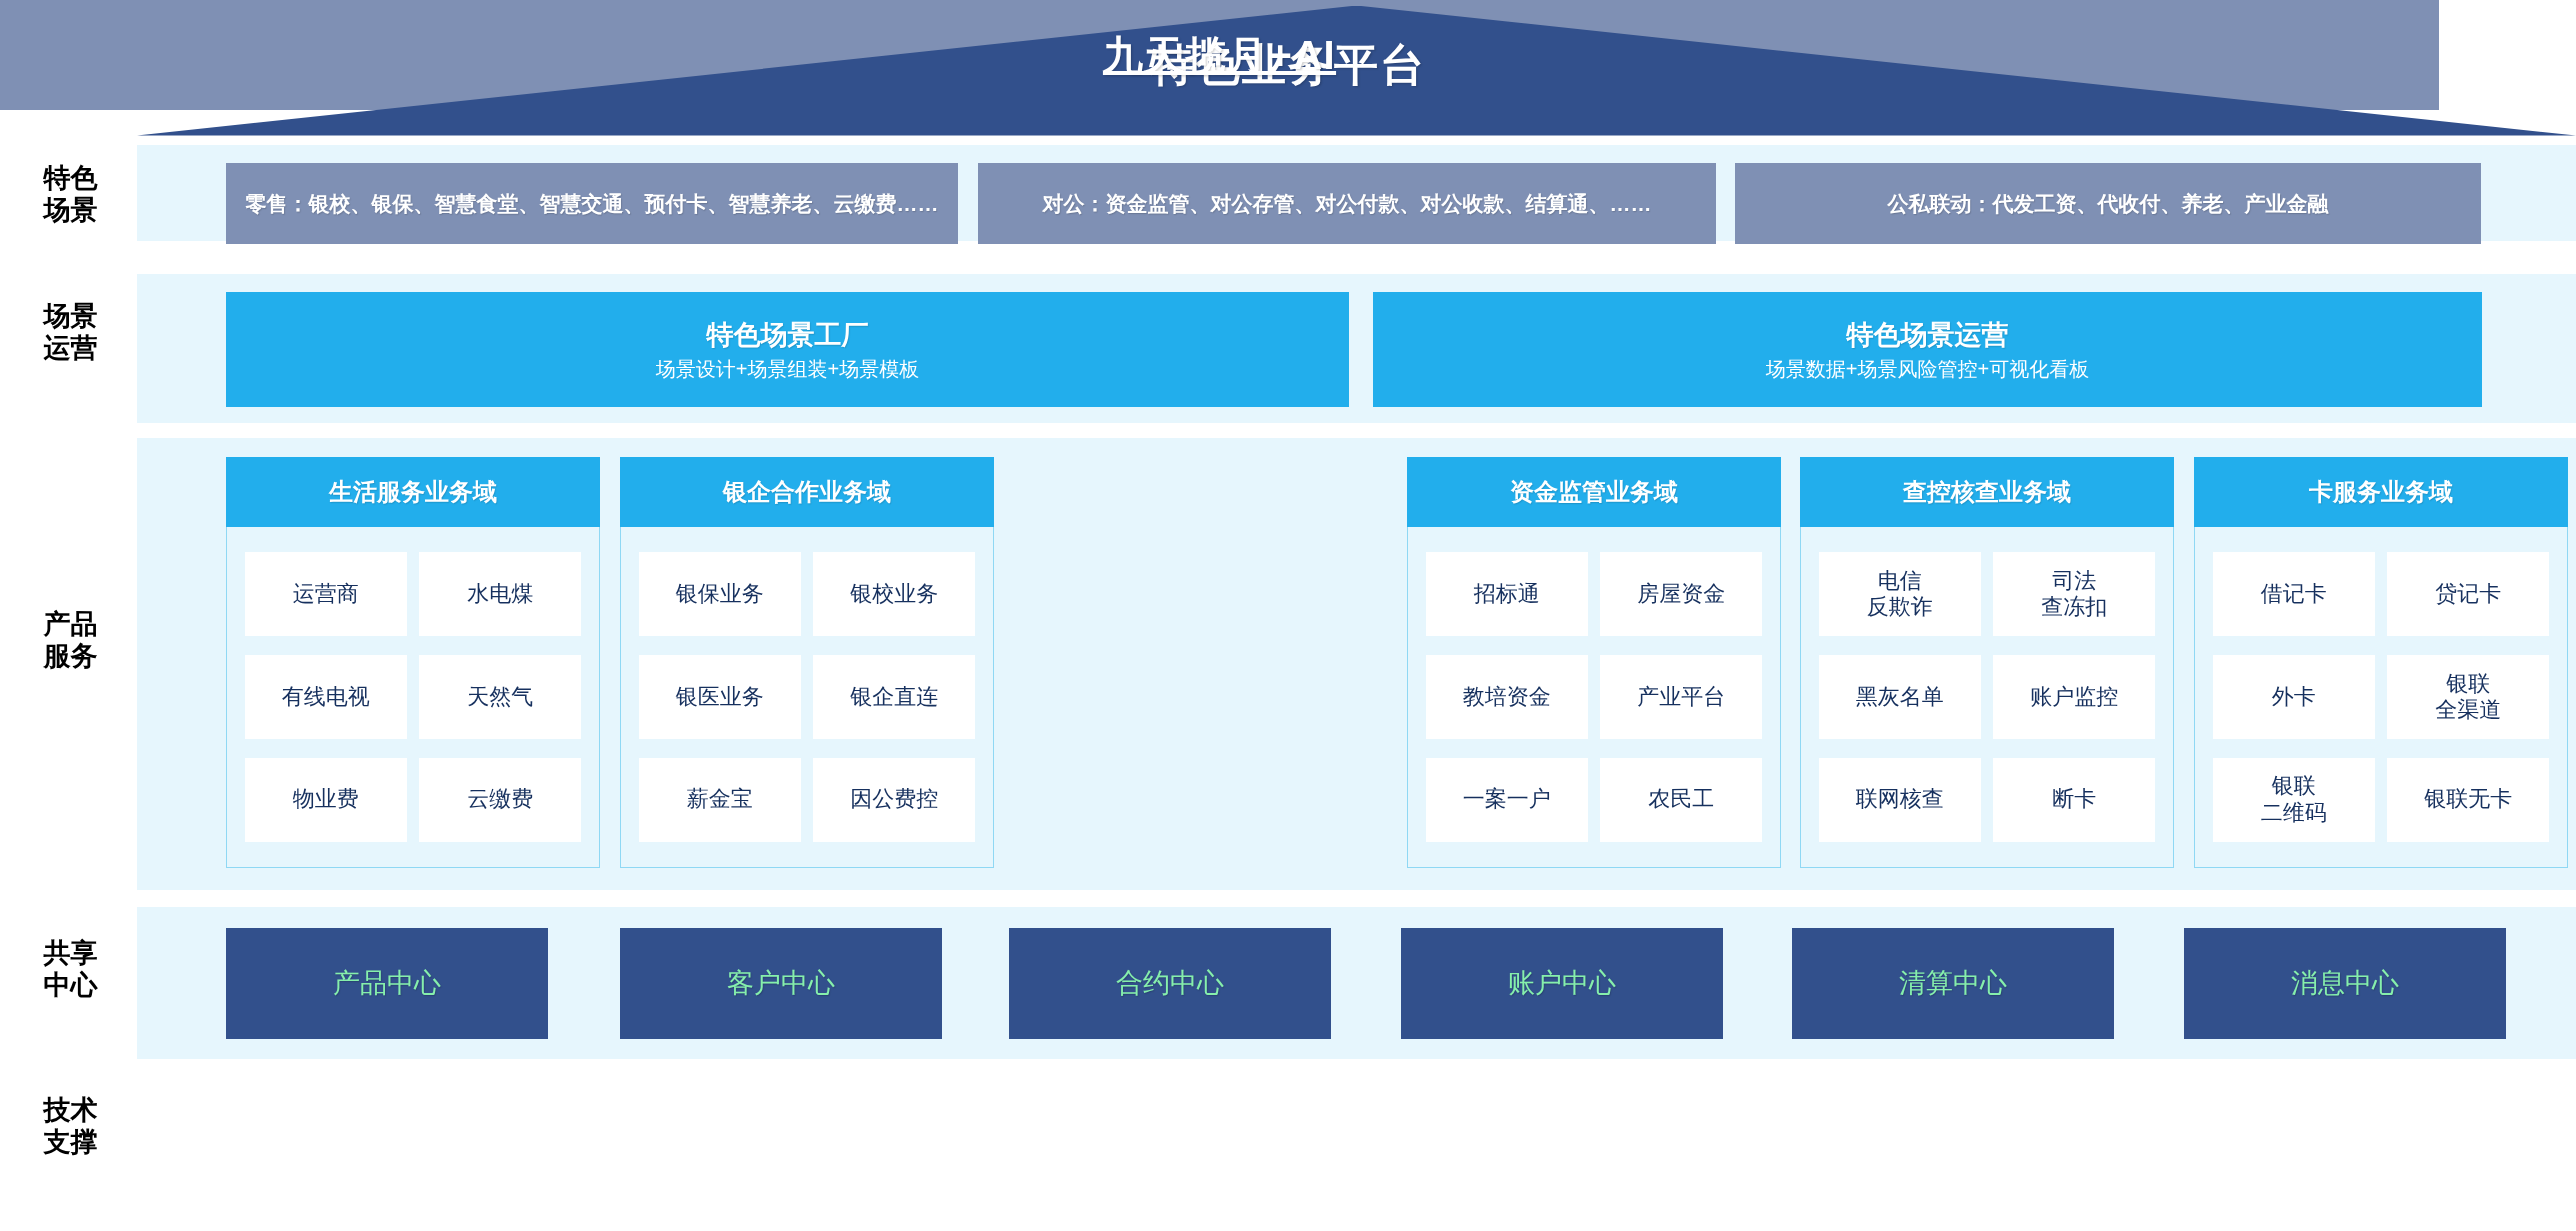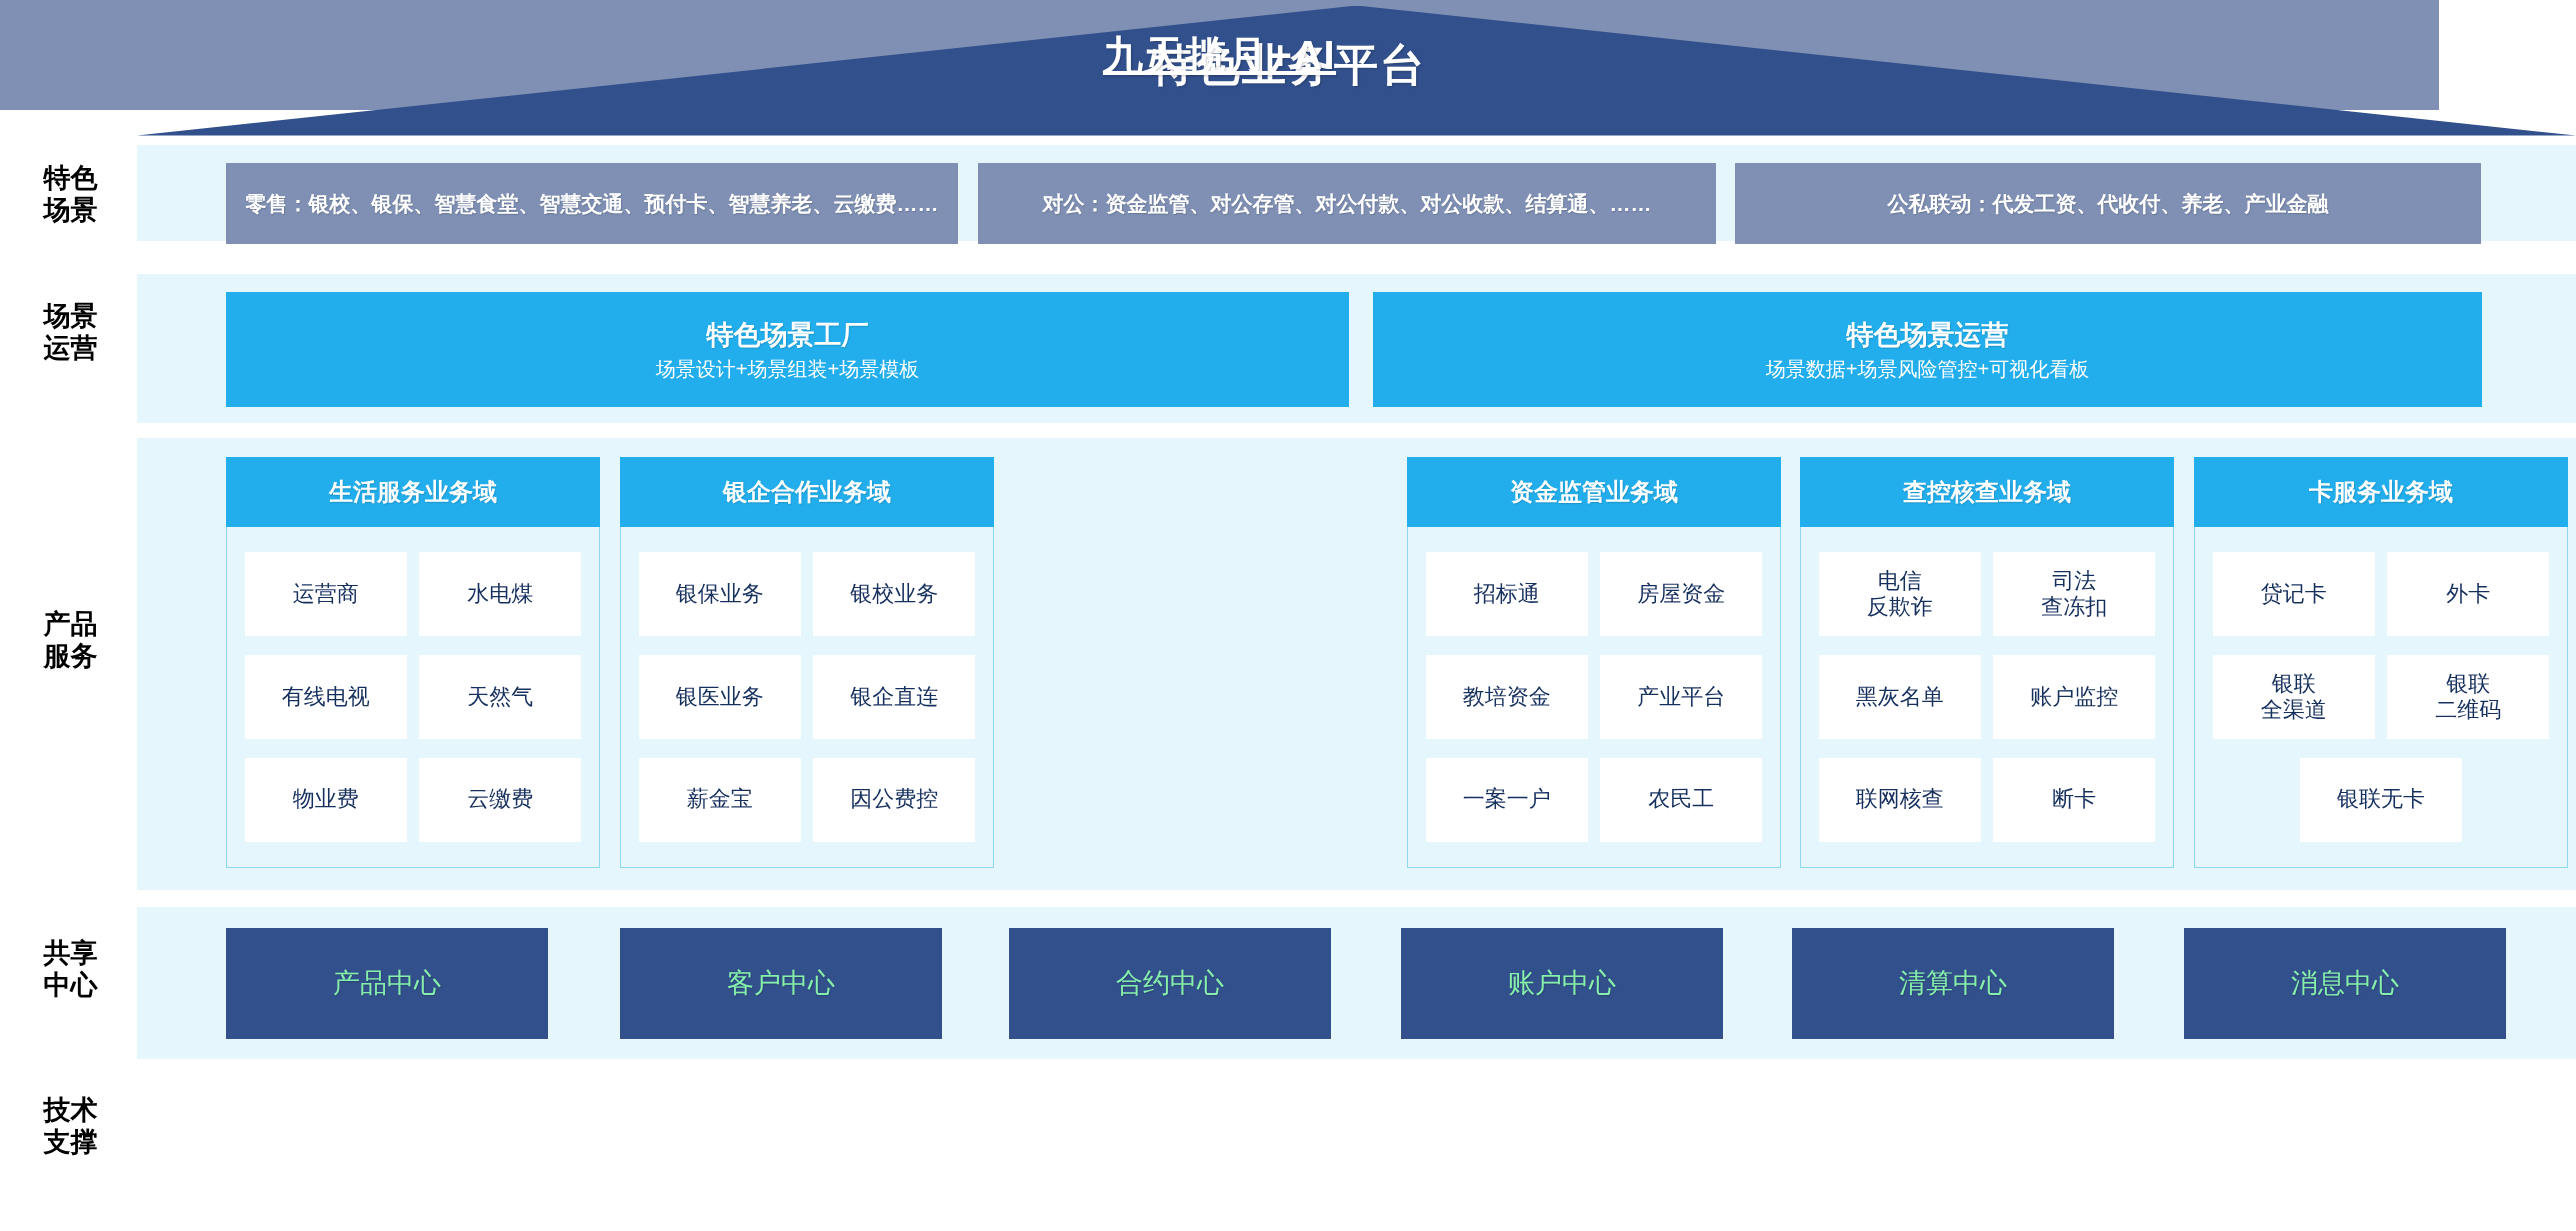--- a/index.html
+++ b/index.html
@@ -171,20 +171,21 @@
         <div class="cell">黑灰名单</div>
         <div class="cell">账户监控</div>
         <div class="cell">联网核查</div>
         <div class="cell">断卡</div>
       </div>
     </div>
 
     <div class="dom" id="dom-5">
       <div class="dom-head">卡服务业务域</div>
       <div class="dom-body">
+        <div class="cell">借记卡</div>
         <div class="cell">贷记卡</div>
         <div class="cell">外卡</div>
         <div class="cell">银联
 全渠道</div>
         <div class="cell">银联
 二维码</div>
         <div class="cell">银联无卡</div>
       </div>
     </div>
 

